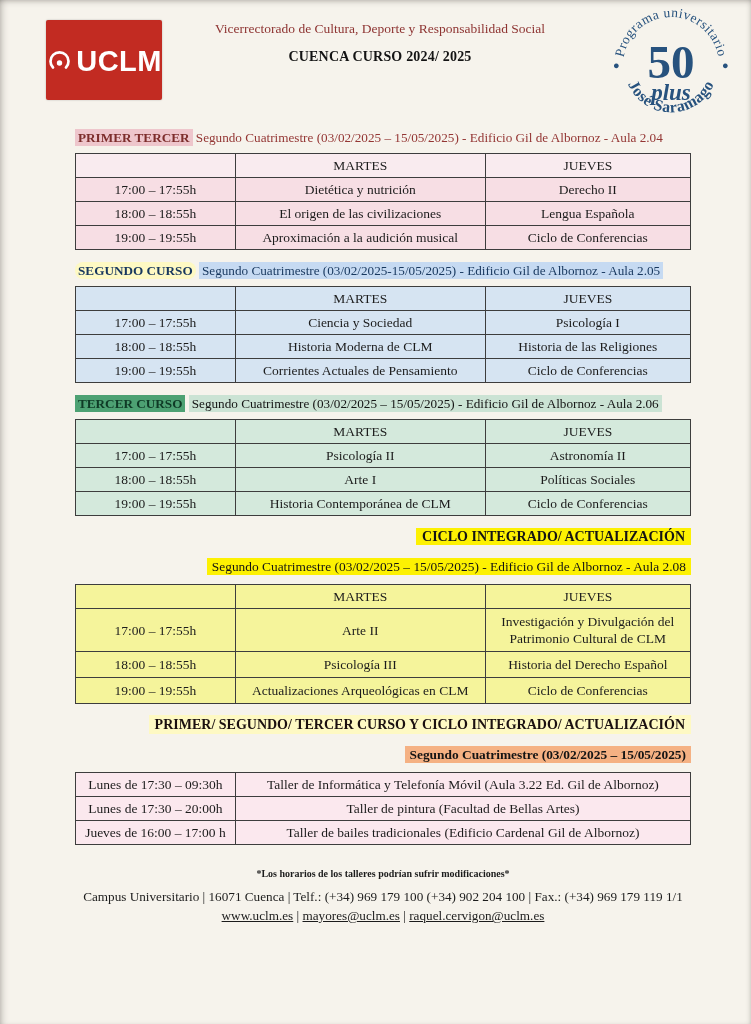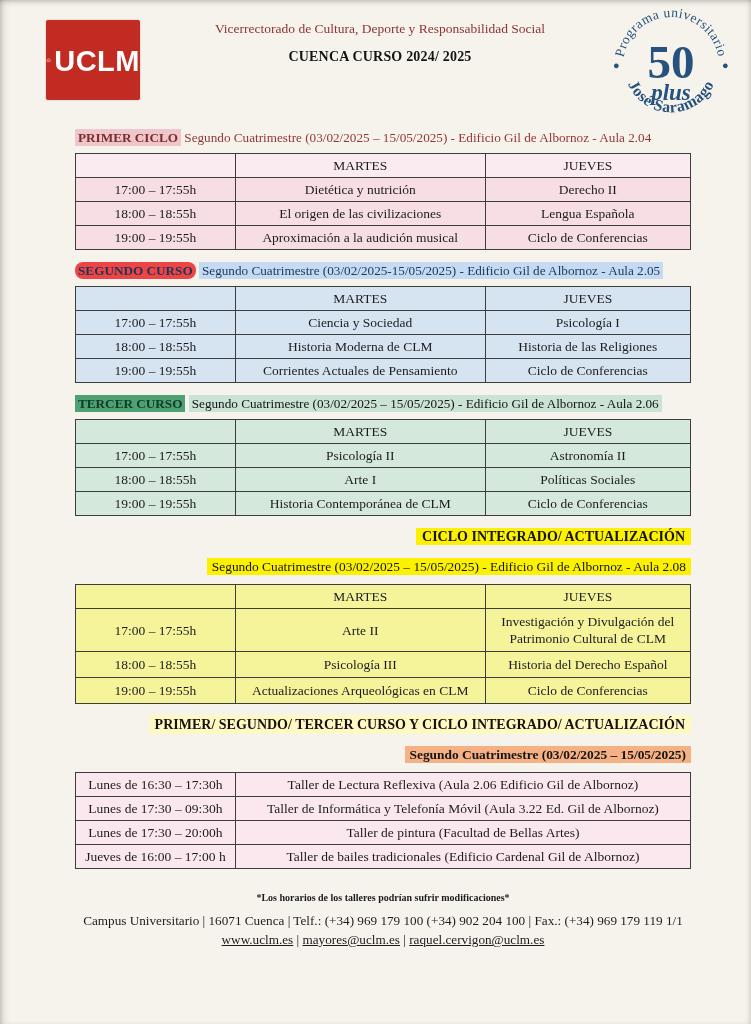--- a/index.html
+++ b/index.html
@@ -5,38 +5,38 @@
   * { margin:0; padding:0; box-sizing:border-box; }
   html,body { background:#d8d5ce; }
   .page {
     position:relative; width:751px; height:1024px; margin:0 auto;
     background:#f6f3ec; overflow:hidden;
     font-family:"Liberation Serif", serif; color:#1c1c1c;
     box-shadow: inset 6px 0 8px -6px rgba(60,55,50,.45), inset 0 5px 7px -5px rgba(60,55,50,.4), inset -4px 0 6px -5px rgba(60,55,50,.35);
   }
 
   
-  .logo-box { position:absolute; left:46px; top:20px; width:94px; height:80px;
-    background:#c22b22; display:flex; align-items:center; justify-content:center; gap:3px;
+  .logo-box { position:absolute; left:46px; top:20px; width:116px; height:80px;
+    background:#c22b22; display:flex; align-items:center; justify-content:flex-end; gap:3px;
     border-radius:2px; box-shadow:0 0 2px rgba(0,0,0,.25); }
   .logo-text { font-family:"Liberation Sans", sans-serif; font-weight:bold; font-size:29px;
     color:#fff; letter-spacing:.5px; line-height:1; padding-top:2px; }
   .head-center { position:absolute; left:165px; top:21px; width:430px; text-align:center; }
   .head-org { font-size:13.5px; color:#8e3432; }
   .head-title { margin-top:12px; font-size:14px; font-weight:bold; color:#141414; letter-spacing:.2px; }
   .badge { position:absolute; right:6px; top:4px; width:148px; height:116px; }
 
   
   .content { position:absolute; top:128px; left:75px; width:616px; }
 
   .course-line { font-size:13.2px; line-height:19px; margin-bottom:6px; white-space:nowrap; }
   .course-label { font-weight:bold; padding:1px 3px; }
   .c1 .course-label { background:#eec6cc; color:#7c2d2b; }
   .c1 .course-sub   { color:#943634; }
-  .c2 .course-label { background:#ef4444; color:#17375e;border-radius:8px; }
+  .c2 .course-label { background:#fef9c3; color:#17375e;border-radius:8px; }
   .c2 .course-sub   { background:#c6daf2; color:#17375e; padding:1px 3px; }
   .c3 .course-label { background:#4da173; color:#0f3a26; }
   .c3 .course-sub   { background:#cbe3d4; color:#141414; padding:1px 3px; }
 
   table.sched { width:100%; border-collapse:collapse; margin-bottom:11px;
     font-size:13.5px; table-layout:fixed; }
   table.sched td { border:1px solid #3d3d3d; text-align:center; vertical-align:middle;
     padding:3px 6px; line-height:17px; overflow:hidden; }
   table.sched thead td { height:24px; }
   col.c-time  { width:26%; }
@@ -101,21 +101,21 @@
     </text>
     <text x="16" y="65" font-size="11">●</text>
     <text x="125" y="65" font-size="11">●</text>
     <text x="74" y="74" font-size="47" font-weight="bold" text-anchor="middle">50</text>
     <text x="74" y="96" font-size="23" font-weight="bold" font-style="italic" text-anchor="middle">plus</text>
   </svg>
 
   <div class="content">
 
     <div class="course-line c1">
-      <span class="course-label">PRIMER CICLO</span>
+      <span class="course-label">PRIMER TERCER</span>
       <span class="course-sub">Segundo Cuatrimestre (03/02/2025 – 15/05/2025) - Edificio Gil de Albornoz - Aula 2.04</span>
     </div>
     <table class="sched t-pink">
       <colgroup>
           <col class="c-time">
           <col class="c-martes">
           <col class="c-jueves">
         </colgroup>
       <thead>
         <tr>
@@ -258,24 +258,20 @@
     </div>
     <div class="center-line tal-sub">
       <span>Segundo Cuatrimestre (03/02/2025 – 15/05/2025)</span>
     </div>
     <table class="sched t-rose">
       <colgroup>
           <col class="c-time">
           <col class="c-desc">
         </colgroup>
       <tbody>
-          <tr>
-            <td>Lunes de 16:30 – 17:30h</td>
-            <td>Taller de Lectura Reflexiva (Aula 2.06 Edificio Gil de Albornoz)</td>
-          </tr>
           <tr>
             <td>Lunes de 17:30 – 09:30h</td>
             <td>Taller de Informática y Telefonía Móvil (Aula 3.22 Ed. Gil de Albornoz)</td>
           </tr>
           <tr>
             <td>Lunes de 17:30 – 20:00h</td>
             <td>Taller de pintura (Facultad de Bellas Artes)</td>
           </tr>
           <tr>
             <td>Jueves de 16:00 – 17:00 h</td>

